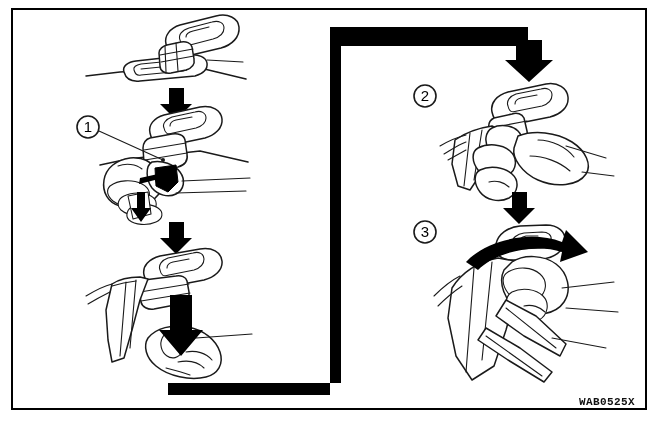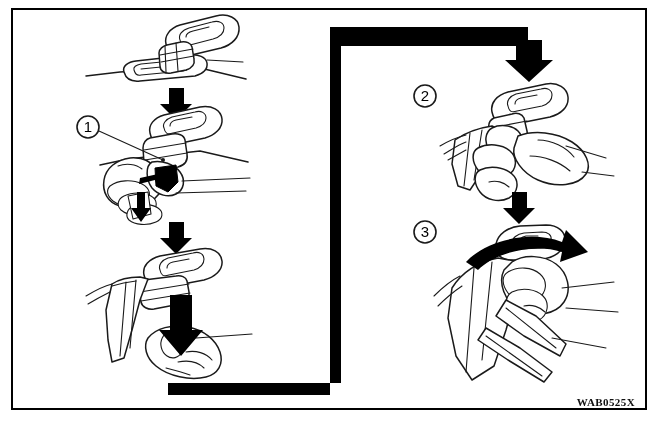--- a/index.html
+++ b/index.html
@@ -30,21 +30,21 @@
     position: absolute;
     left: 0;
     top: 0;
     width: 659px;
     height: 422px;
   }
   .part-code {
     position: absolute;
     right: 24px;
     bottom: 14px;
-    font-family: Liberation Serif, serif;
+    font-family: Liberation Mono, monospace;
     font-size: 11px;
     font-weight: 700;
     letter-spacing: 0.4px;
     color: #111111;
     white-space: nowrap;
   }
   svg { display: block; }
 </style>
 </head>
 <body>

